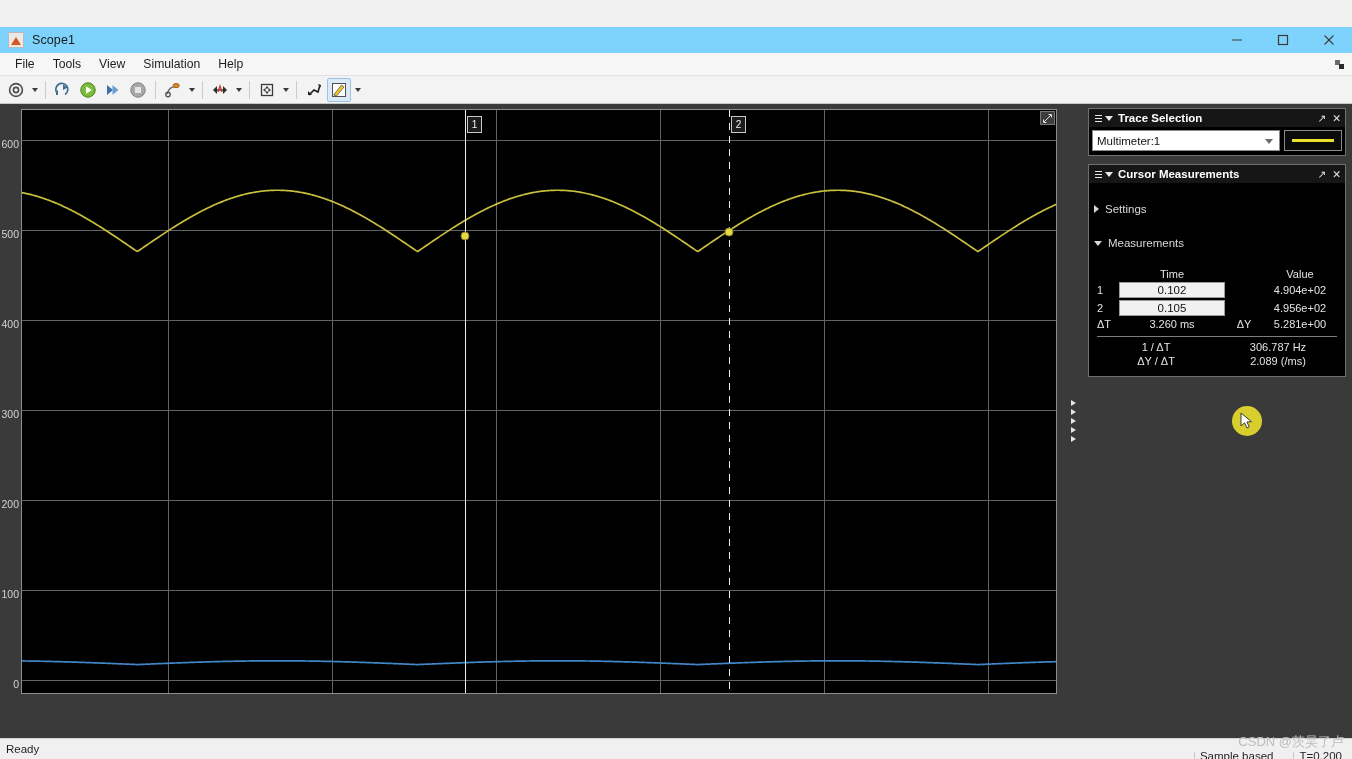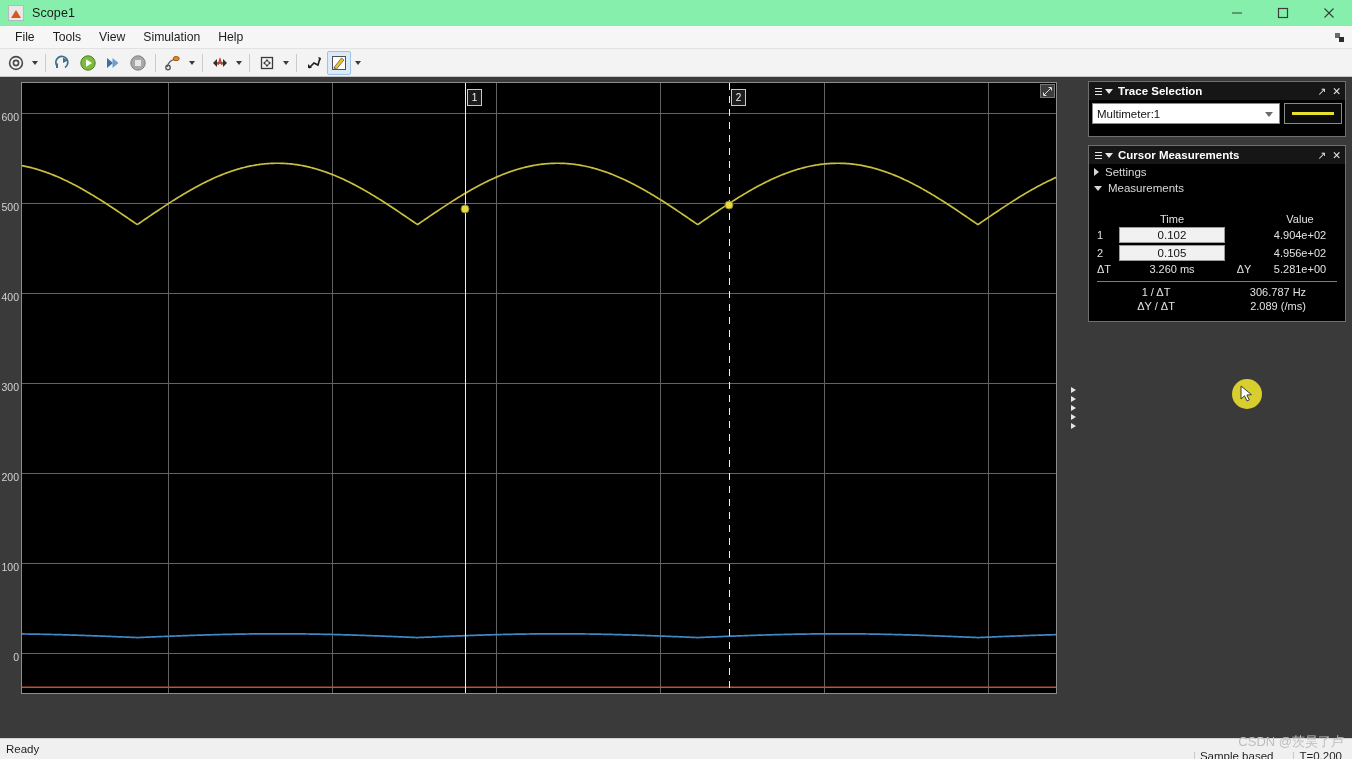--- a/index.html
+++ b/index.html
@@ -13,23 +13,24 @@
   #app {
     width: 1352px; height: 759px;
     position: relative;
     display: flex; flex-direction: column;
     background: #f0f0f0;
   }
 
   
   .titlebar {
     height: 26px; flex: 0 0 26px;
-    background: #86efac;
+    background: #7dd3fc;
     display: flex; align-items: center;
     position: relative;
+    margin-top: 27px;
   }
   .title-icon {
     width: 16px; height: 16px; margin-left: 8px; margin-right: 8px;
     background: #e8e8e8;
     border: 1px solid #b9b9b9;
     position: relative; flex: 0 0 16px;
   }
   .title-icon::after {
     content: ""; position: absolute; left: 2px; top: 4px;
     width: 0; height: 0;
@@ -191,42 +192,42 @@
   .grip-icon { width: 10px; margin-right: 2px; display: flex; flex-direction: column; align-items: center; }
   .grip-icon span { display:block; width: 7px; height: 1px; background: #e6e6e6; margin: 1px 0; }
   .tri-down {
     width: 0; height: 0; margin-right: 5px;
     border-left: 4px solid transparent; border-right: 4px solid transparent;
     border-top: 5px solid #e8e8e8;
   }
   .panel-title { font-size: 11.5px; font-weight: bold; color: #fff; flex: 1 1 auto; }
   .panel-btn { color: #e3e3e3; font-size: 10.5px; margin-left: 6px; line-height: 1; }
 
-  .trace-row { display: flex; padding: 3px 3px 12px 3px; gap: 4px; }
+  .trace-row { display: flex; padding: 3px 3px 4px 3px; gap: 4px; }
   .trace-select {
     flex: 1 1 auto; height: 21px;
     background: #fff; border: 1px solid #8a8a8a;
     display: flex; align-items: center;
     padding: 0 4px; position: relative;
   }
   .trace-select-label { font-size: 11.5px; color: #111; }
   .trace-select .arrow {
     position: absolute; right: 6px; top: 8px;
     width: 0; height: 0;
     border-left: 4px solid transparent; border-right: 4px solid transparent;
     border-top: 5px solid #6b6b6b;
   }
   .trace-swatch {
     width: 58px; height: 21px;
     background: #0b0b0b; border: 1px solid #8a8a8a;
     display: flex; align-items: center; justify-content: center;
   }
   .trace-swatch i { display: block; width: 42px; height: 3px; }
 
-  .sect-row { display: flex; align-items: center; padding: 2px 0 2px 5px; }
+  .sect-row { display: flex; align-items: center; padding: 20px 0 2px 5px; }
   .tri-right {
     width: 0; height: 0; margin-right: 6px;
     border-top: 4px solid transparent; border-bottom: 4px solid transparent;
     border-left: 5px solid #d6d6d6;
   }
   .tri-down-sm {
     width: 0; height: 0; margin-right: 6px;
     border-left: 4px solid transparent; border-right: 4px solid transparent;
     border-top: 5px solid #d6d6d6;
   }

